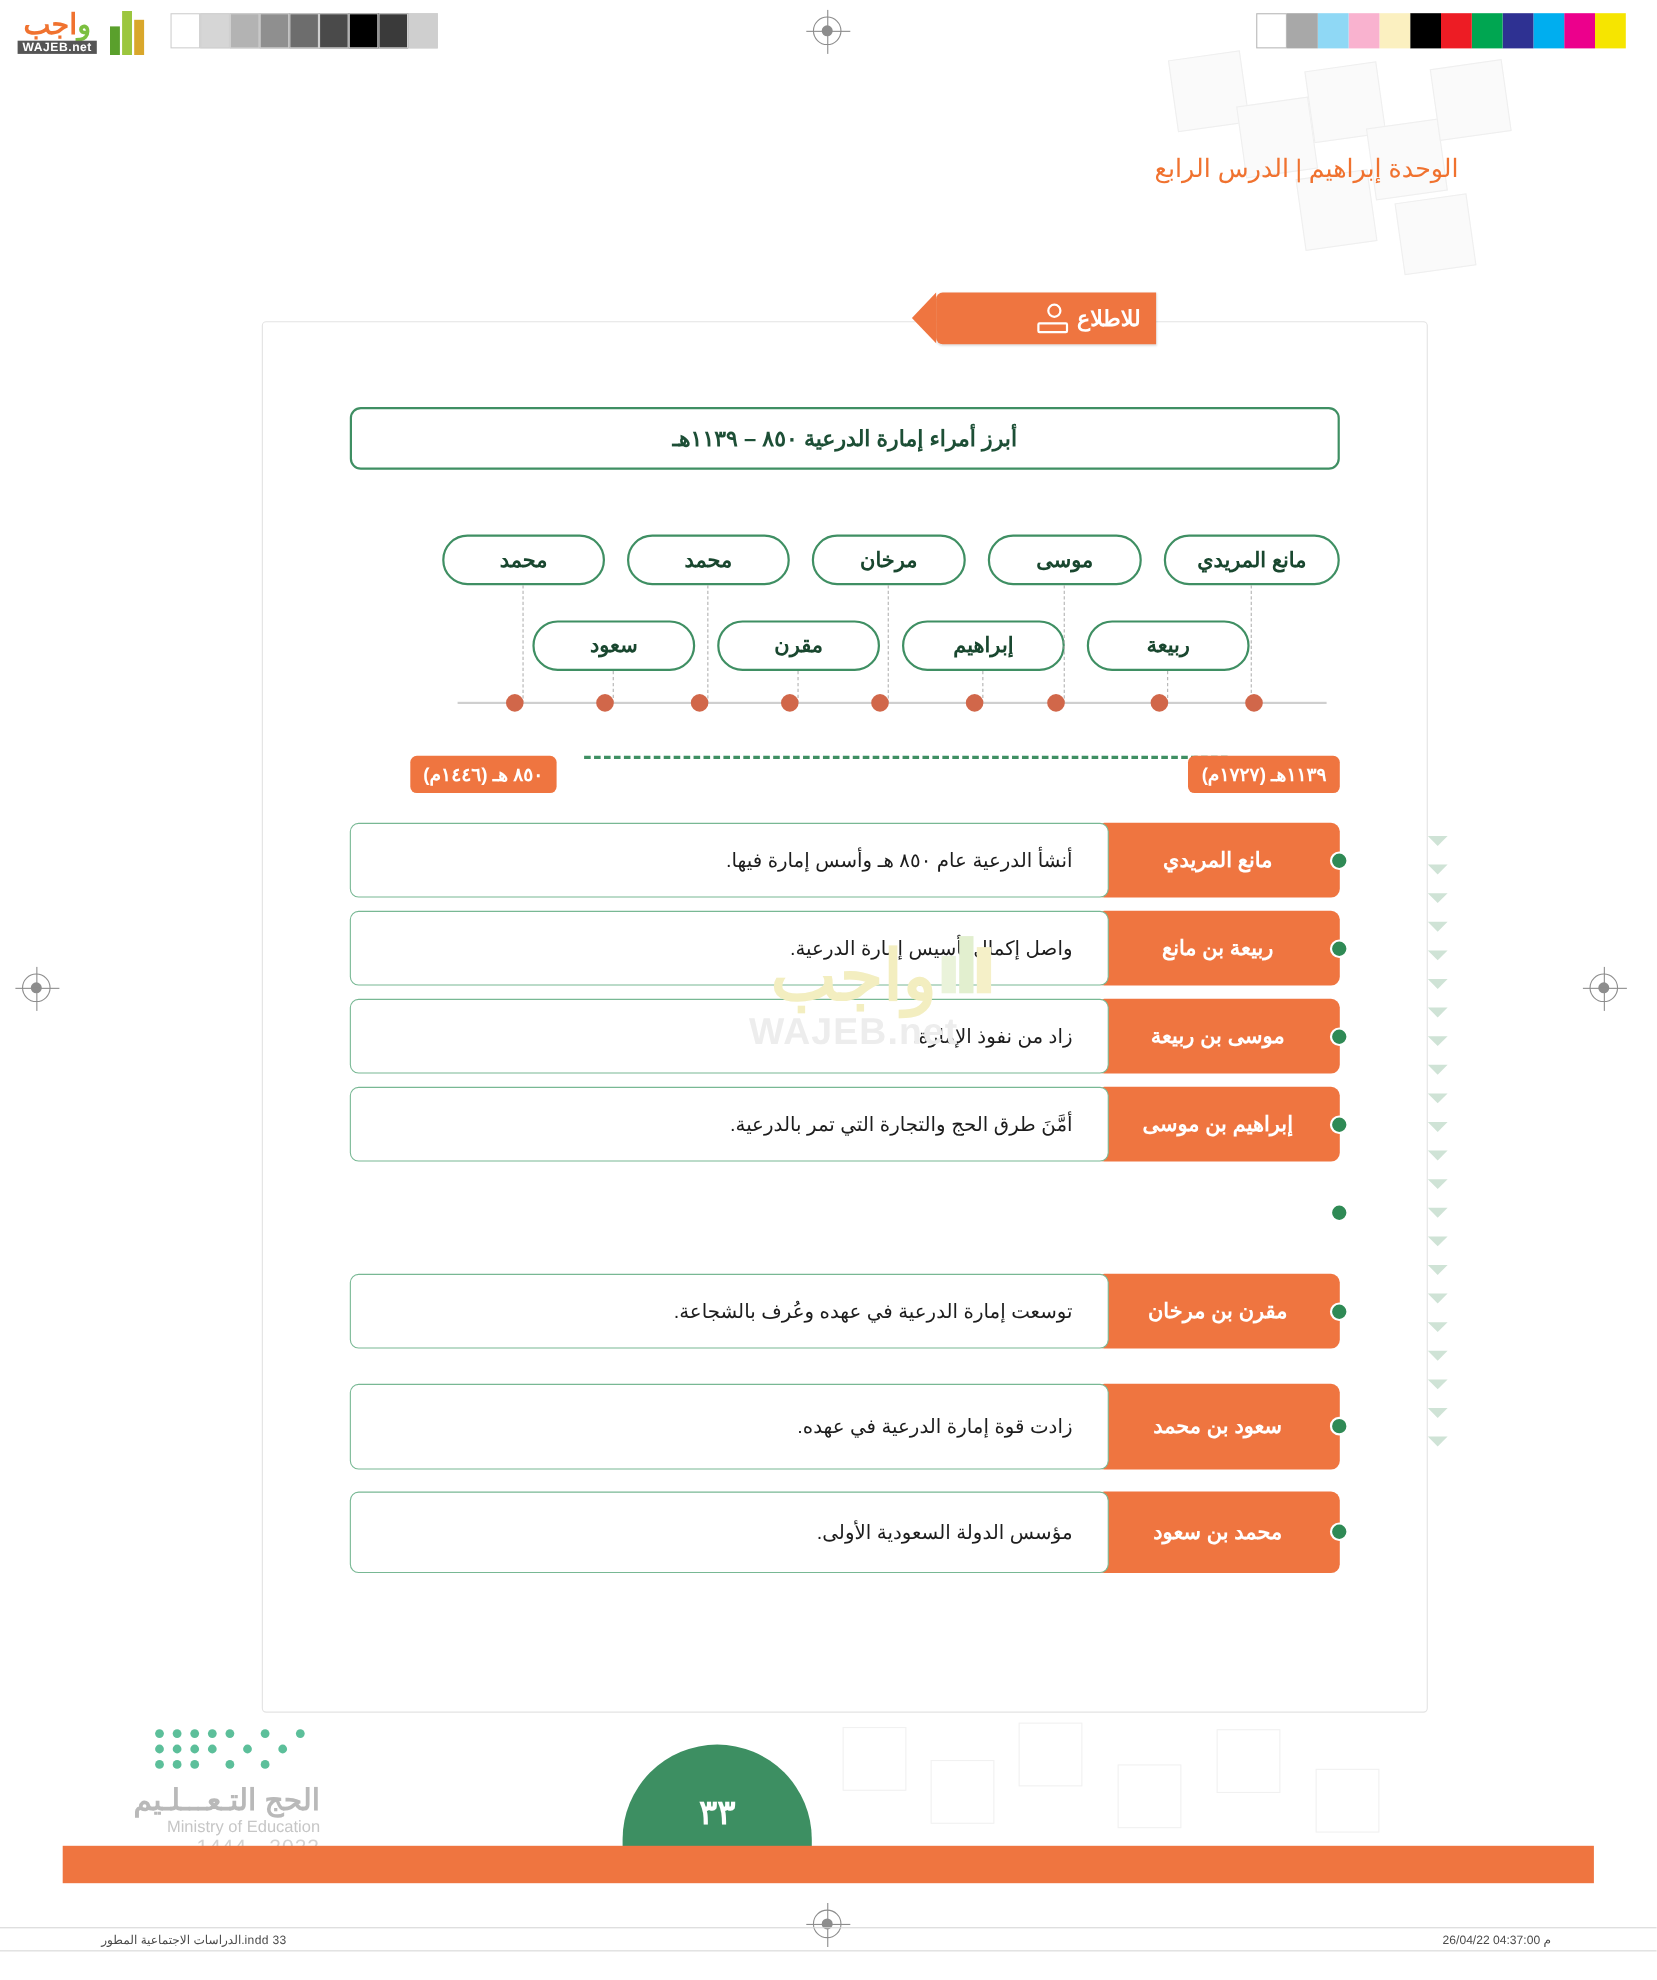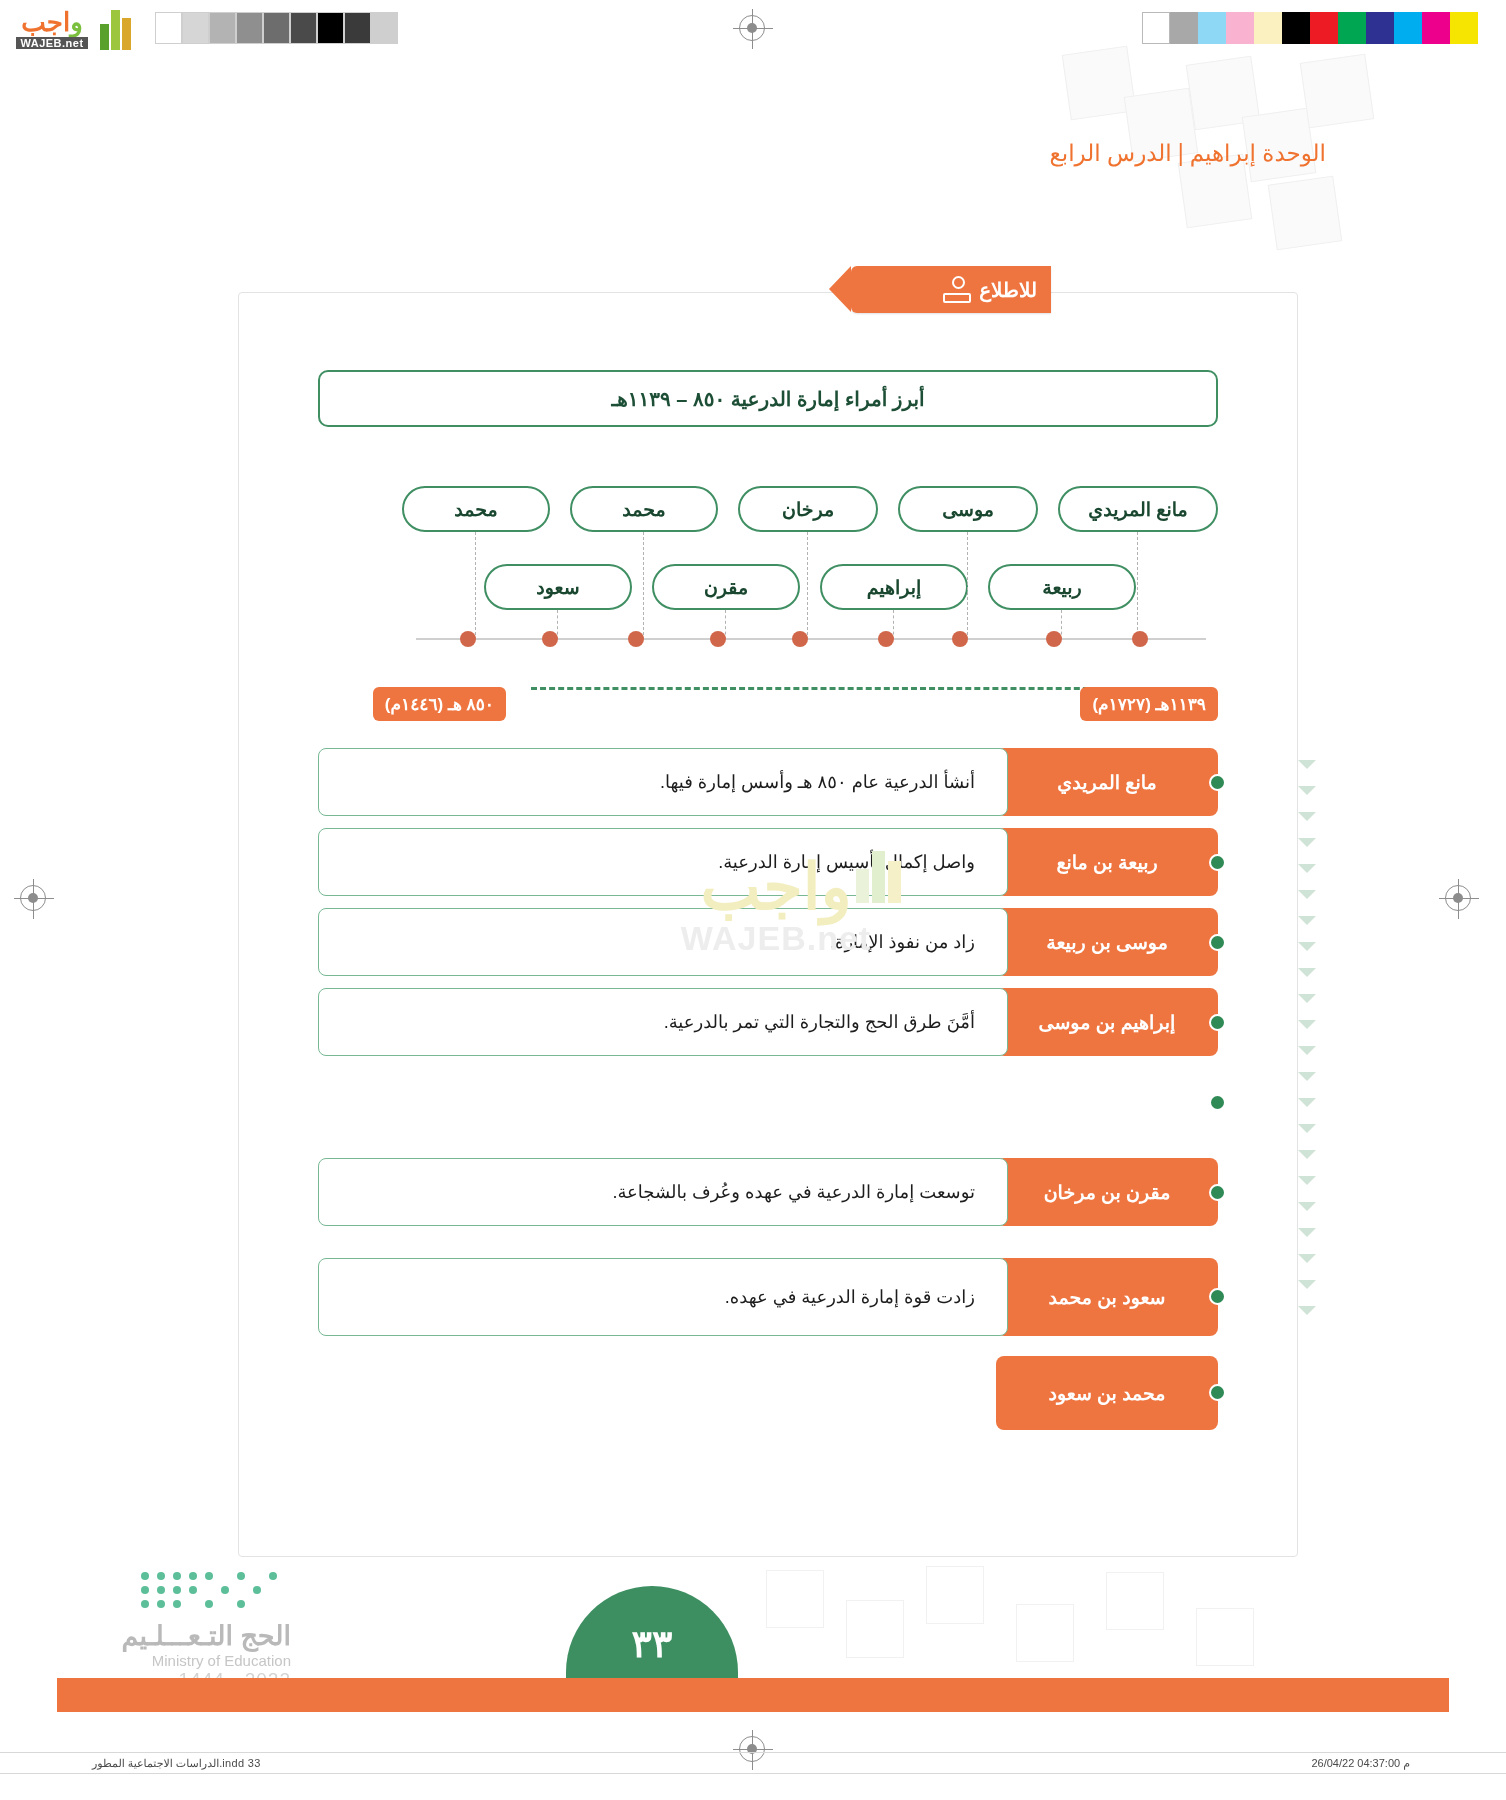--- a/index.html
+++ b/index.html
@@ -210,21 +210,21 @@
     direction:rtl;
   }
   .ministry .m-ar { font-size:27px; color:#b9b9b9; letter-spacing:2px; font-weight:bold;}
   .ministry .m-en { font-size:15px; color:#c6c6c6; }
   .ministry .m-yr { font-size:19px; color:#d3d3d3; letter-spacing:1px; }
 
   .page-circle {
     position:absolute; top:1586px; left:566px; width:172px; height:94px;
     background:#3d8f62; border-radius:96px 96px 0 0;
     display:flex; align-items:flex-end; justify-content:center;
-    padding-bottom:14px; color:#fff; font-size:38px; font-weight:bold;
+    padding-bottom:14px; color:#fff; font-size:31px; font-weight:bold;
   }
 
   
   .foot-squares { position:absolute; top:1560px; right:210px; width:530px; height:118px; }
   .foot-squares i { position:absolute; border:1px solid #f1f1f1; }
 </style>
 </head>
 <body>
 
 <div class="sheet-top">
@@ -396,20 +396,21 @@
   <div class="descbox">توسعت إمارة الدرعية في عهده وعُرف بالشجاعة.</div>
 </div>
 <div class="entry" style="top:1258px; height:78px;">
   <div class="nodedot" style="top:30px"></div>
   <div class="namebox">سعود بن محمد</div>
   <div class="descbox">زادت قوة إمارة الدرعية في عهده.</div>
 </div>
 <div class="entry" style="top:1356px; height:74px;">
   <div class="nodedot" style="top:28px"></div>
   <div class="namebox">محمد بن سعود</div>
+  <div class="descbox">مؤسس الدولة السعودية الأولى.</div>
 </div>
 
 <div class="watermark">
   <div class="wm-book">
       <i></i>
       <i></i>
       <i></i>
     </div>
   <div class="wm-word">واجب</div>
   <div class="wm-sub">WAJEB.net</div>

